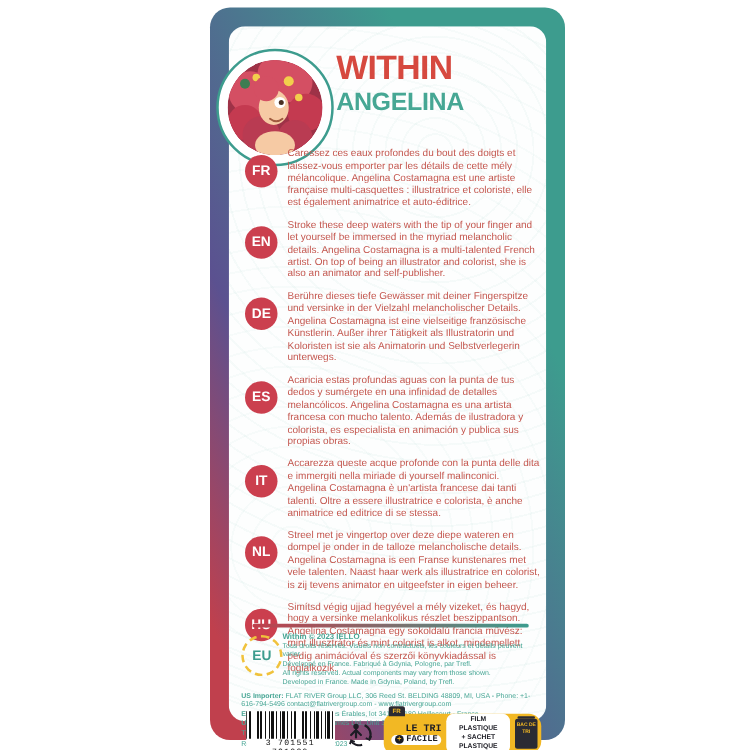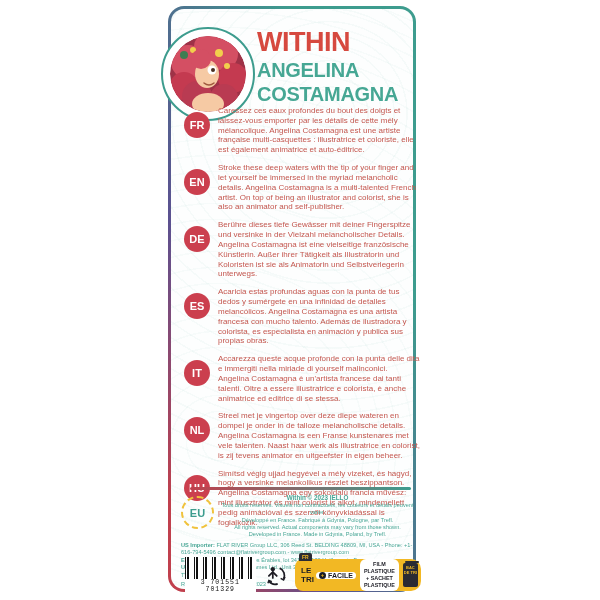--- a/index.html
+++ b/index.html
@@ -1,22 +1,22 @@
 <!DOCTYPE html>
 <html><head>
 <meta charset="utf-8">
 <style>
   * { margin:0; padding:0; box-sizing:border-box; }
   html,body { width:600px; height:600px; background:#ffffff; overflow:hidden;
     font-family:"Liberation Sans", sans-serif; }
   .stage { position:relative; width:600px; height:600px; background:#fff; }
 
   
-  .card-border { position:absolute; left:168px; top:6px; width:248px; height:586px;
-    border-radius:16px; padding:3px;
+  .card-border { position:absolute; left:168px; top:6px; width:284px; height:586px;
+    border-radius:16px; padding:15px;
     background:linear-gradient(to bottom left, #3d9c8e 25%, #5b5190 68%, #c0404d 92%); }
   .card { position:relative; width:100%; height:100%; border-radius:13px; background:#fdfefe;
     background-image:
       repeating-radial-gradient(circle at 65% 18%, rgba(72,166,149,0.045) 0 1.5px, transparent 1.5px 13px),
       repeating-radial-gradient(circle at 20% 75%, rgba(72,166,149,0.035) 0 1.5px, transparent 1.5px 16px);
     overflow:visible; }
 
   
   .avatar-ring { position:absolute; left:-10px; top:18px; width:94px; height:94px;
     border-radius:50%; background:#fff; border:2.5px solid #3d9c8e; }
@@ -36,21 +36,21 @@
     color:#fff; font-weight:bold; font-size:11px; display:flex; align-items:center;
     justify-content:center; margin-top:6px; }
   .lang-text { font-size:8px; line-height:1.23; color:#c4574f; width:206px; }
 
   
   .divider { position:absolute; left:19px; top:478px; width:221px; height:3px; border-radius:2px;
     background:linear-gradient(to right, #c0404d, #3d9c8e); }
 
   
   .footer { position:absolute; left:10px; top:485px; width:240px; color:#48a695; }
-  .footer-top { display:flex; gap:0;text-align:center; }
+  .footer-top { display:flex; gap:0; }
   .eu-logo { flex:0 0 auto; width:33px; height:33px; border-radius:50%;
     border:2px dashed #f0c23c; display:flex; align-items:center; justify-content:center;
     margin-top:2px; }
   .eu-logo span { color:#3d9c8e; font-weight:bold; font-size:11px; }
   .legal { font-size:5.6px; line-height:1.3; }
   .legal .copyright { font-size:6.3px; font-weight:bold; }
   .importers { margin-top:3px; font-size:5.6px; line-height:1.35; }
   .importers b { font-weight:bold; }
   .ref-line { margin-top:2px; font-size:5.6px; }
 
@@ -63,21 +63,21 @@
     background:repeating-linear-gradient(90deg,#111 0 1px,#fff 1px 2px,#111 2px 4px,#fff 4px 6px,#111 6px 6.5px,#fff 6.5px 9px); }
   .barcode-digits { font-family:"Liberation Mono", monospace; font-size:6.5px; color:#111;
     text-align:center; letter-spacing:1px; }
   .triman { width:24px; height:24px; }
 
   .recycle-label { position:relative; flex:0 0 auto; width:126px; height:32px;
     background:#f2b824; border-radius:8px 10px 10px 8px; display:flex; align-items:center;
     padding:3px 3px 3px 6px; gap:4px; }
   .fr-tab { position:absolute; left:4px; top:-6px; background:#2b2b33; color:#f2b824;
     font-size:5px; font-weight:bold; padding:1px 3px; border-radius:2px 2px 0 0; }
-  .letri { display:flex; flex-direction:row; align-items:center; }
+  .letri { display:flex; flex-direction:column; align-items:flex-end;font-family:Liberation Mono, monospace; }
   .letri-line1 { font-size:8px; font-weight:bold; color:#1c1c24; }
   .letri-pill { background:#fff; border-radius:6px; padding:0 3px; display:flex; align-items:center;
     gap:2px; font-size:7px; font-weight:bold; color:#1c1c24; }
   .plus-dot { width:7px; height:7px; border-radius:50%; background:#1c1c24; color:#f2b824;
     font-size:6px; line-height:7px; text-align:center; font-weight:bold; }
   .materials { background:#fff; border-radius:6px; padding:2px 4px; font-size:5.4px;
     font-weight:bold; color:#1c1c24; line-height:1.3; text-align:center; flex:1; }
   .bin { width:18px; height:24px; background:#2b2b33; border-radius:2px; color:#f2b824;
     font-size:4px; font-weight:bold; text-align:center; line-height:1.15; padding-top:3px;
     position:relative; }
@@ -118,21 +118,20 @@
             <circle cx="43" cy="34" r="2" fill="#4a2f22"></circle>
             <path d="M34 47 q5 4 10 0" stroke="#a05a3f" stroke-width="1.5" fill="none" stroke-linecap="round"></path>
             <circle cx="57" cy="30" r="3" fill="#f2cf4c"></circle>
           </g>
         </svg>
       </div>
 
       <div class="title-block">
         <div class="title-main">WITHIN</div>
         <div class="title-sub">ANGELINA</div>
-        <div class="title-sub">COSTAMAGNA</div>
       </div>
 
       <div class="sections">
         <div class="section">
           <div class="lang-badge">FR</div>
           <div class="lang-text">Caressez ces eaux profondes du bout des doigts et laissez-vous emporter par les détails de cette mély mélancolique. Angelina Costamagna est une artiste française multi-casquettes : illustratrice et coloriste, elle est également animatrice et auto-éditrice.</div>
         </div>
         <div class="section">
           <div class="lang-badge">EN</div>
           <div class="lang-text">Stroke these deep waters with the tip of your finger and let yourself be immersed in the myriad melancholic details. Angelina Costamagna is a multi-talented French artist. On top of being an illustrator and colorist, she is also an animator and self-publisher.</div>

